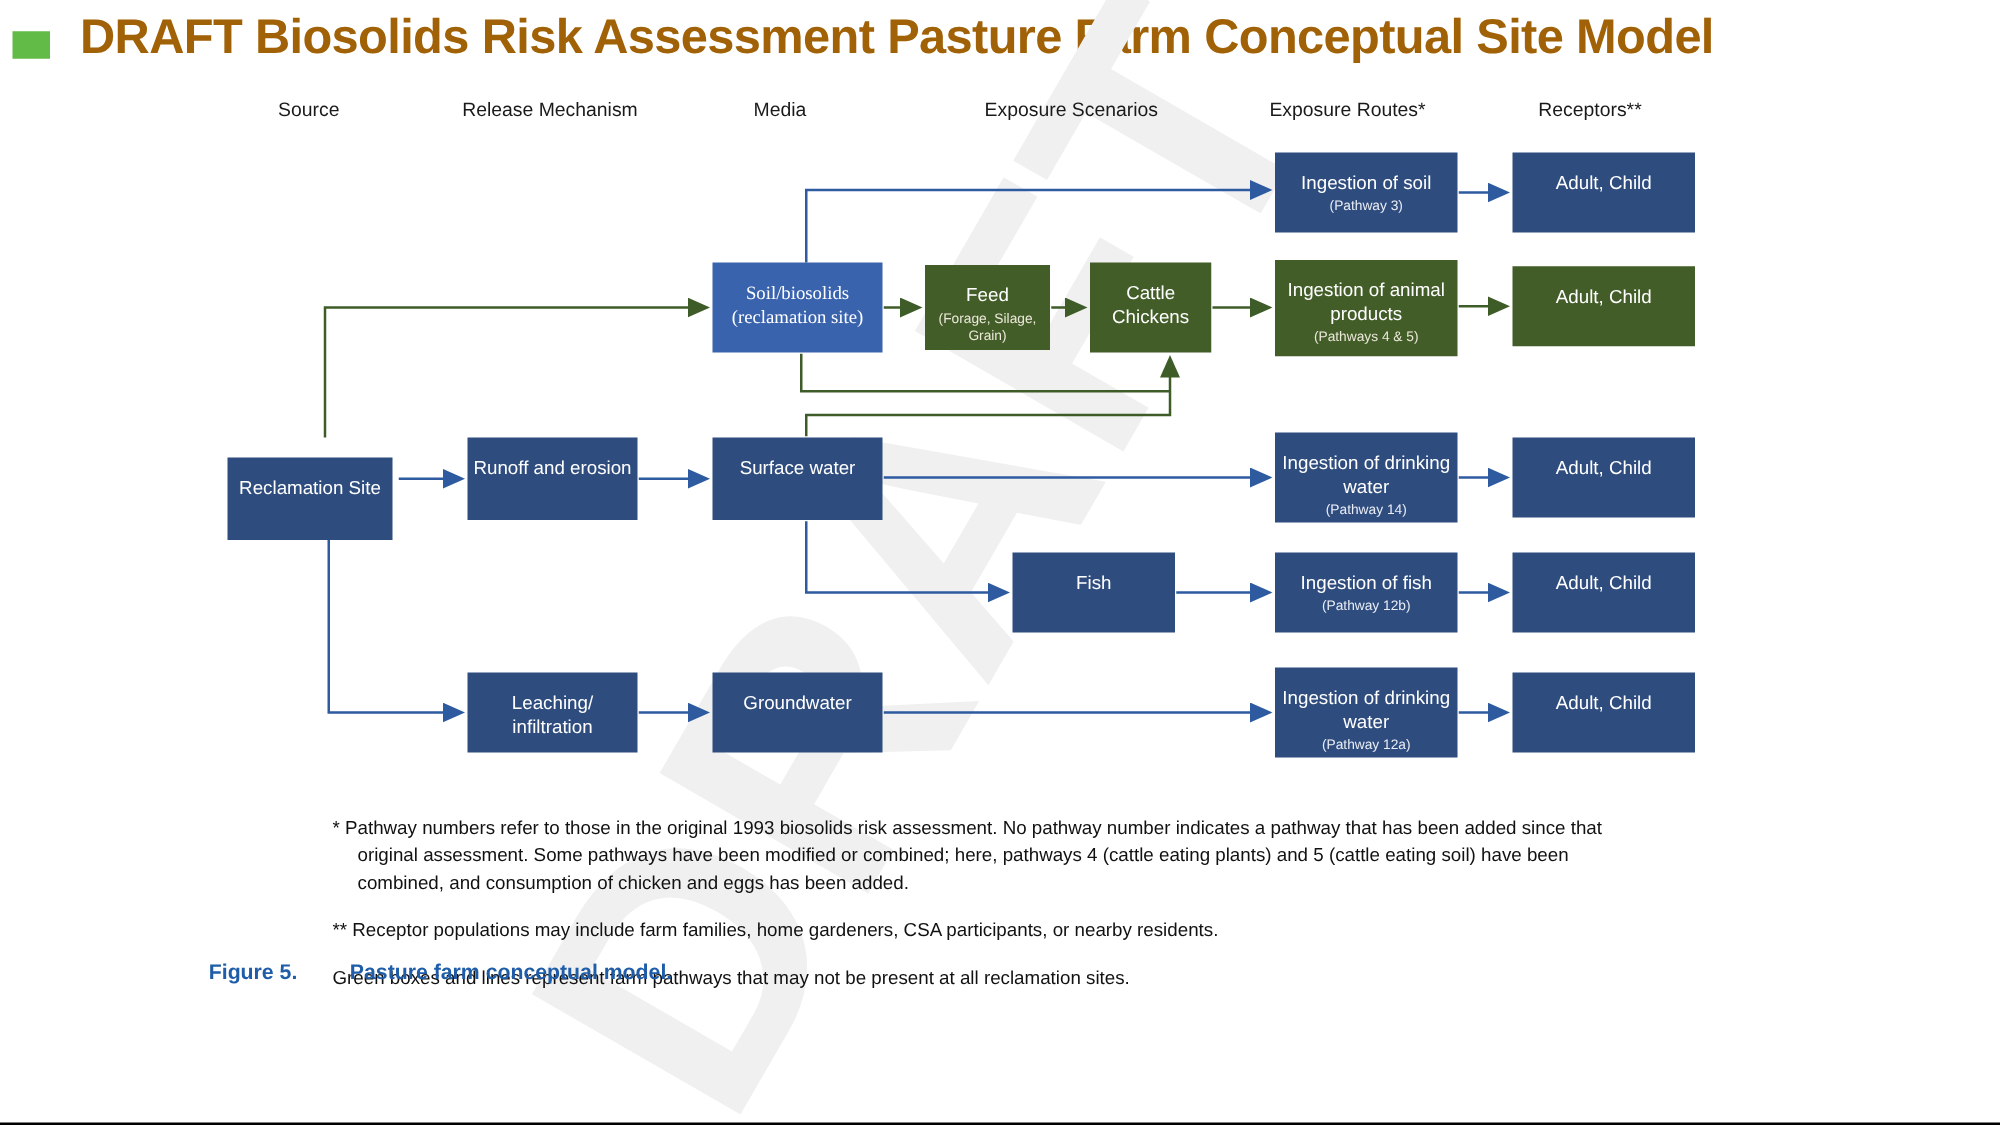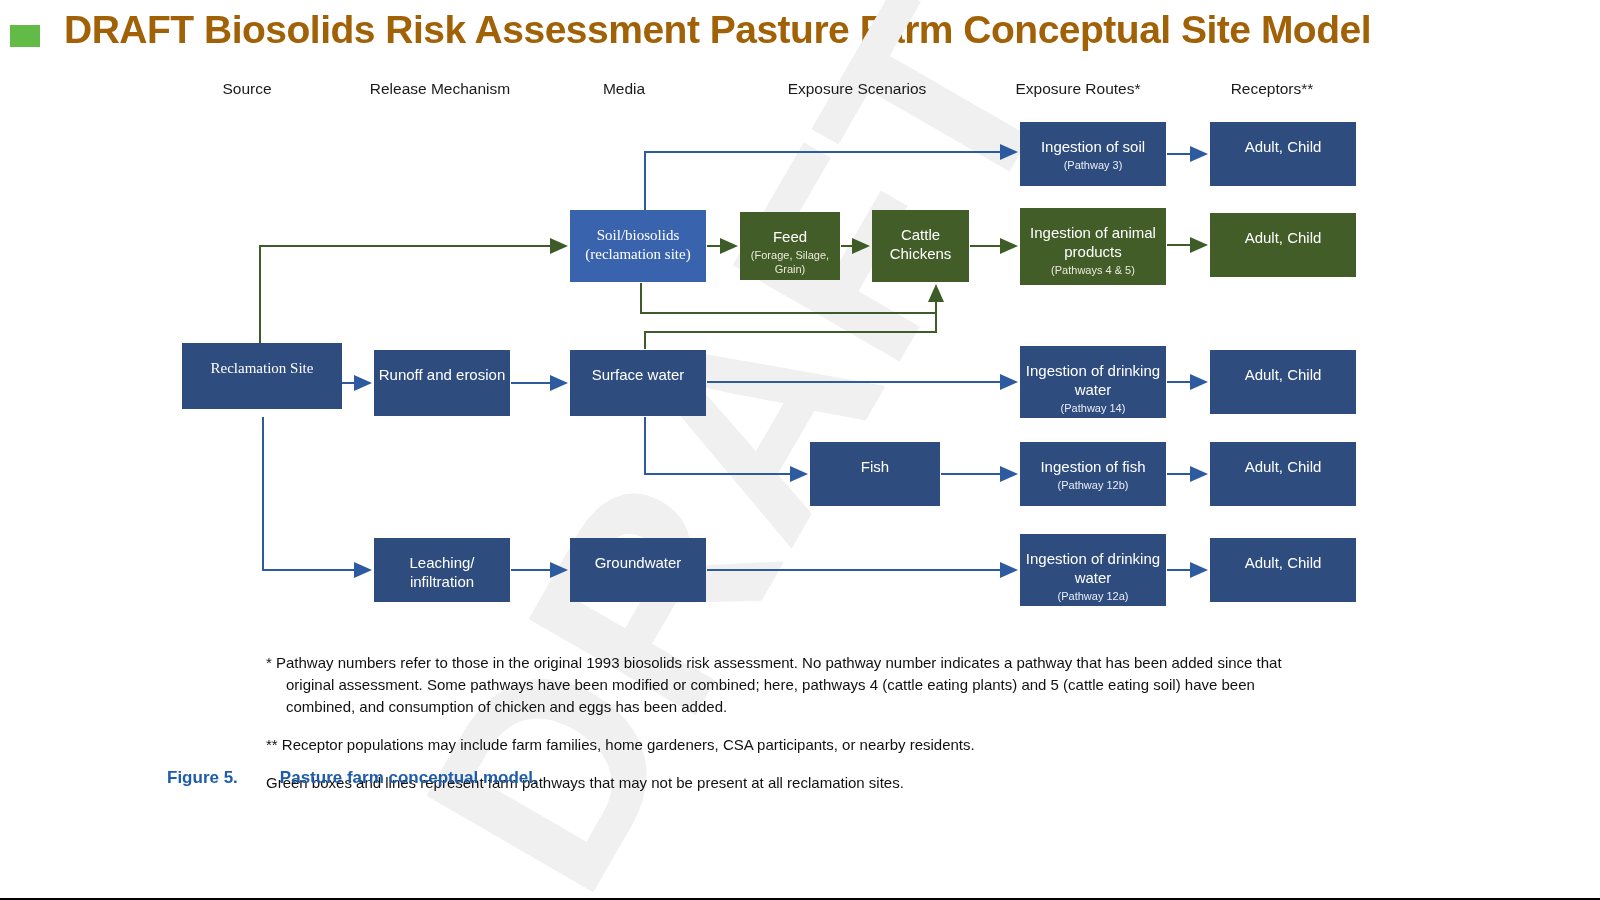--- a/index.html
+++ b/index.html
@@ -121,21 +121,21 @@
     <div class="node green" style="left: 872px; top: 210px; width: 97px; height: 72px;">
       <span class="label">Cattle Chickens</span>
     </div>
     <div class="node green" style="left: 1020px; top: 208px; width: 146px; height: 77px;">
       <span class="label">Ingestion of animal products</span>
       <span class="sub">(Pathways 4 &amp; 5)</span>
     </div>
     <div class="node green" style="left: 1210px; top: 213px; width: 146px; height: 64px;">
       <span class="label">Adult, Child</span>
     </div>
-    <div class="node navy" style="left: 182px; top: 343px; width: 160px; height: 66px; font-family: Liberation Serif, serif;">
+    <div class="node navy" style="left: 182px; top: 366px; width: 132px; height: 66px;">
       <span class="label">Reclamation Site</span>
     </div>
     <div class="node navy" style="left: 374px; top: 350px; width: 136px; height: 66px;">
       <span class="label">Runoff and erosion</span>
     </div>
     <div class="node navy" style="left: 570px; top: 350px; width: 136px; height: 66px;">
       <span class="label">Surface water</span>
     </div>
     <div class="node navy" style="left: 1020px; top: 346px; width: 146px; height: 72px;">
       <span class="label">Ingestion of drinking water</span>

